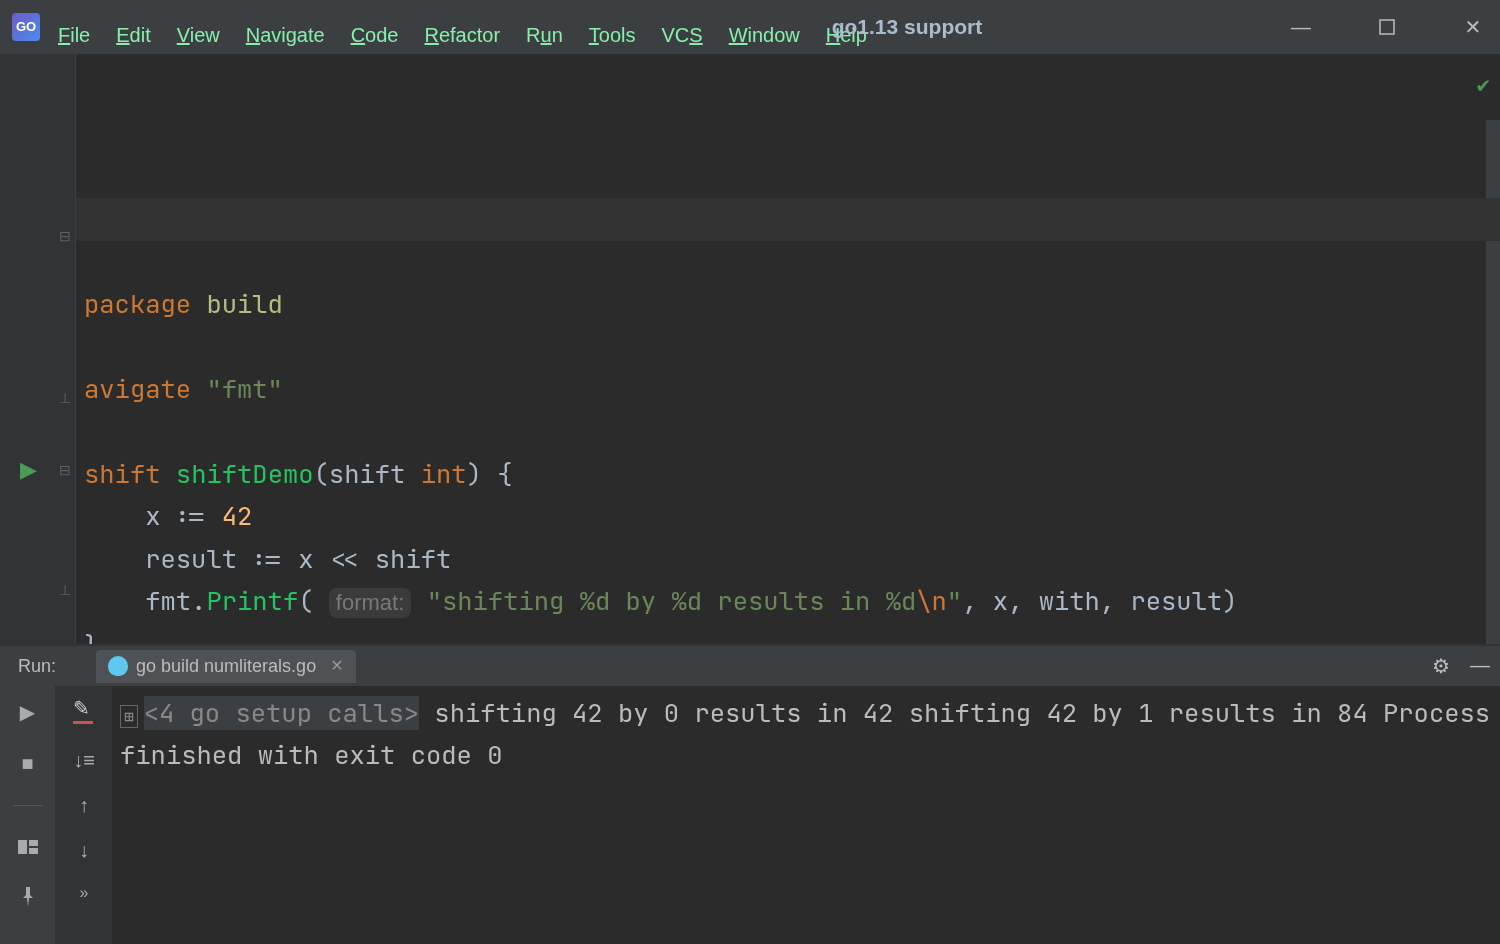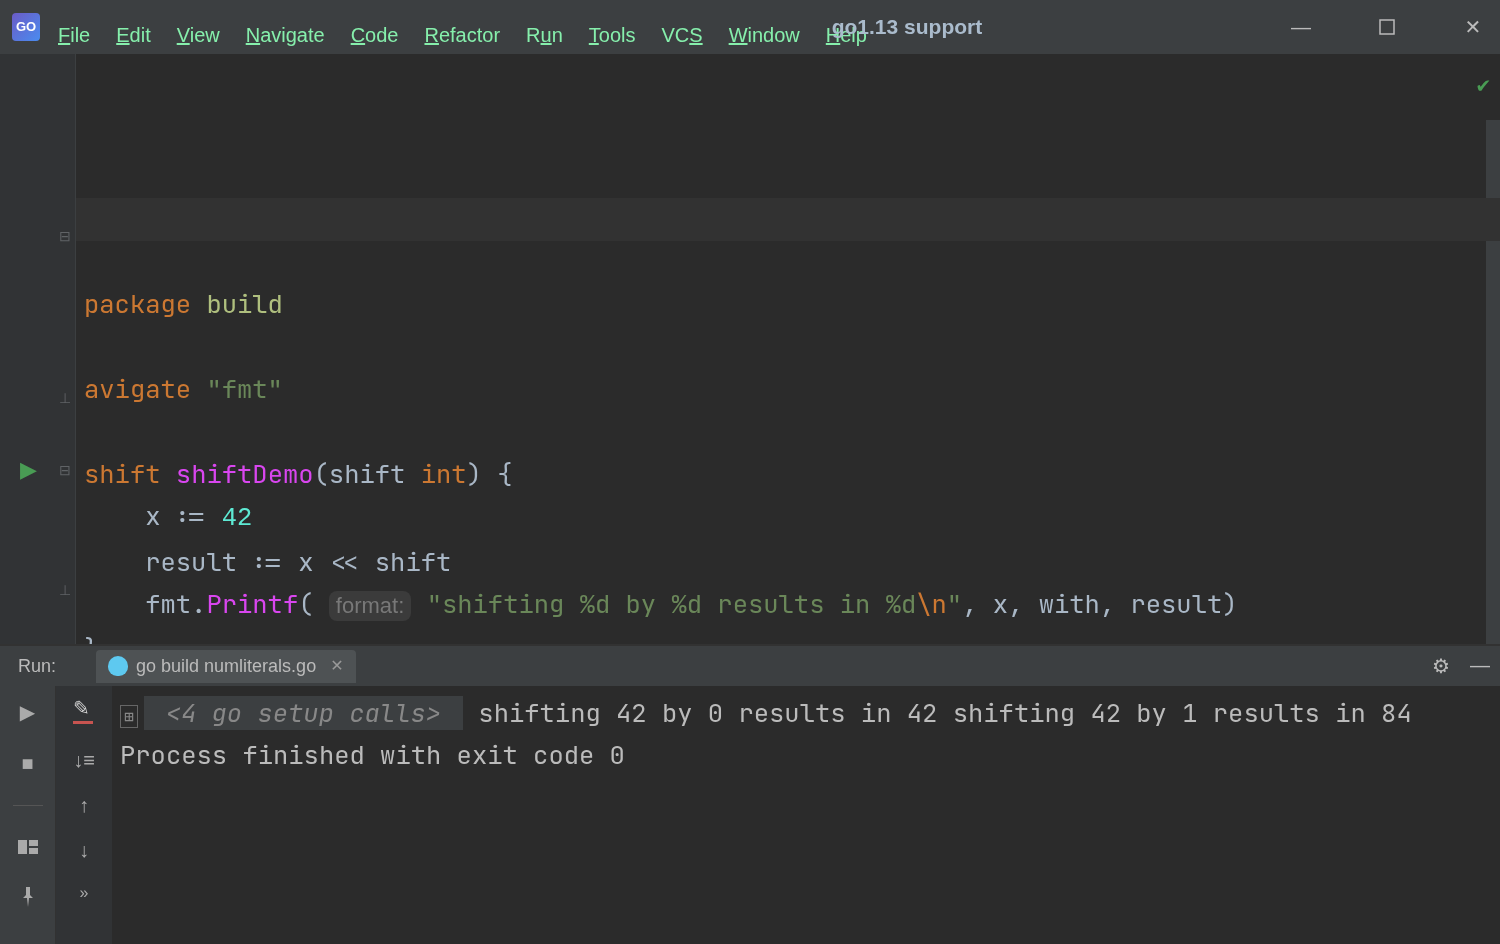--- a/index.html
+++ b/index.html
@@ -64,22 +64,22 @@
 }
 .hl-line {
   position: absolute; left: 0; right: 0;
   height: 42.5px; background: #323232;
   top: 144px; z-index: 0;
 }
 .code-content { position: relative; z-index: 1; }
 .kw { color: #cc7832; }
 .str { color: #6a8759; }
 .esc { color: #cc7832; }
-.num { color: #5eead4; font-family: Liberation Mono, monospace; }
-.fn { color: #d946ef; }
+.num { color: #fdba74; }
+.fn { color: #22c55e; }
 .ident { color: #a9b7c6; }
 .pkg { color: #afbf7e; }
 .hint {
   background: #3b3b3b; color: #787878;
   font-size: 22px; padding: 2px 7px 3px; border-radius: 8px;
   font-family: "Segoe UI", Arial, sans-serif;
 }
 .check-icon {
   position: absolute; right: 10px; top: 10px;
   color: #499c54; font-size: 22px;
@@ -136,22 +136,21 @@
 .edit-icon::before { content: "✎"; color: #ccc; position: absolute; left: 0; top: -4px; font-size: 20px; }
 .edit-icon::after { content: ""; position: absolute; left: 0; bottom: -2px; width: 20px; height: 3px; background: #c75450; }
 .console {
   flex: 1; padding: 8px 8px 8px 8px;
   font-family: "JetBrains Mono", "Consolas", monospace;
   font-size: 25.5px; line-height: 38px;
   color: #bbbbbb;
 }
 .console .fold-call {
   background: #3c3f41; color: #888;
-  padding: 0 22px;
-  font-style: italic;
+  padding: 0 0;
 }
 .console .plus {
   color: #888; font-size: 16px; border: 1px solid #666;
   padding: 0 3px; margin-right: 6px;
 }
 </style>
 </head>
 <body>
 
 <div class="titlebar">

